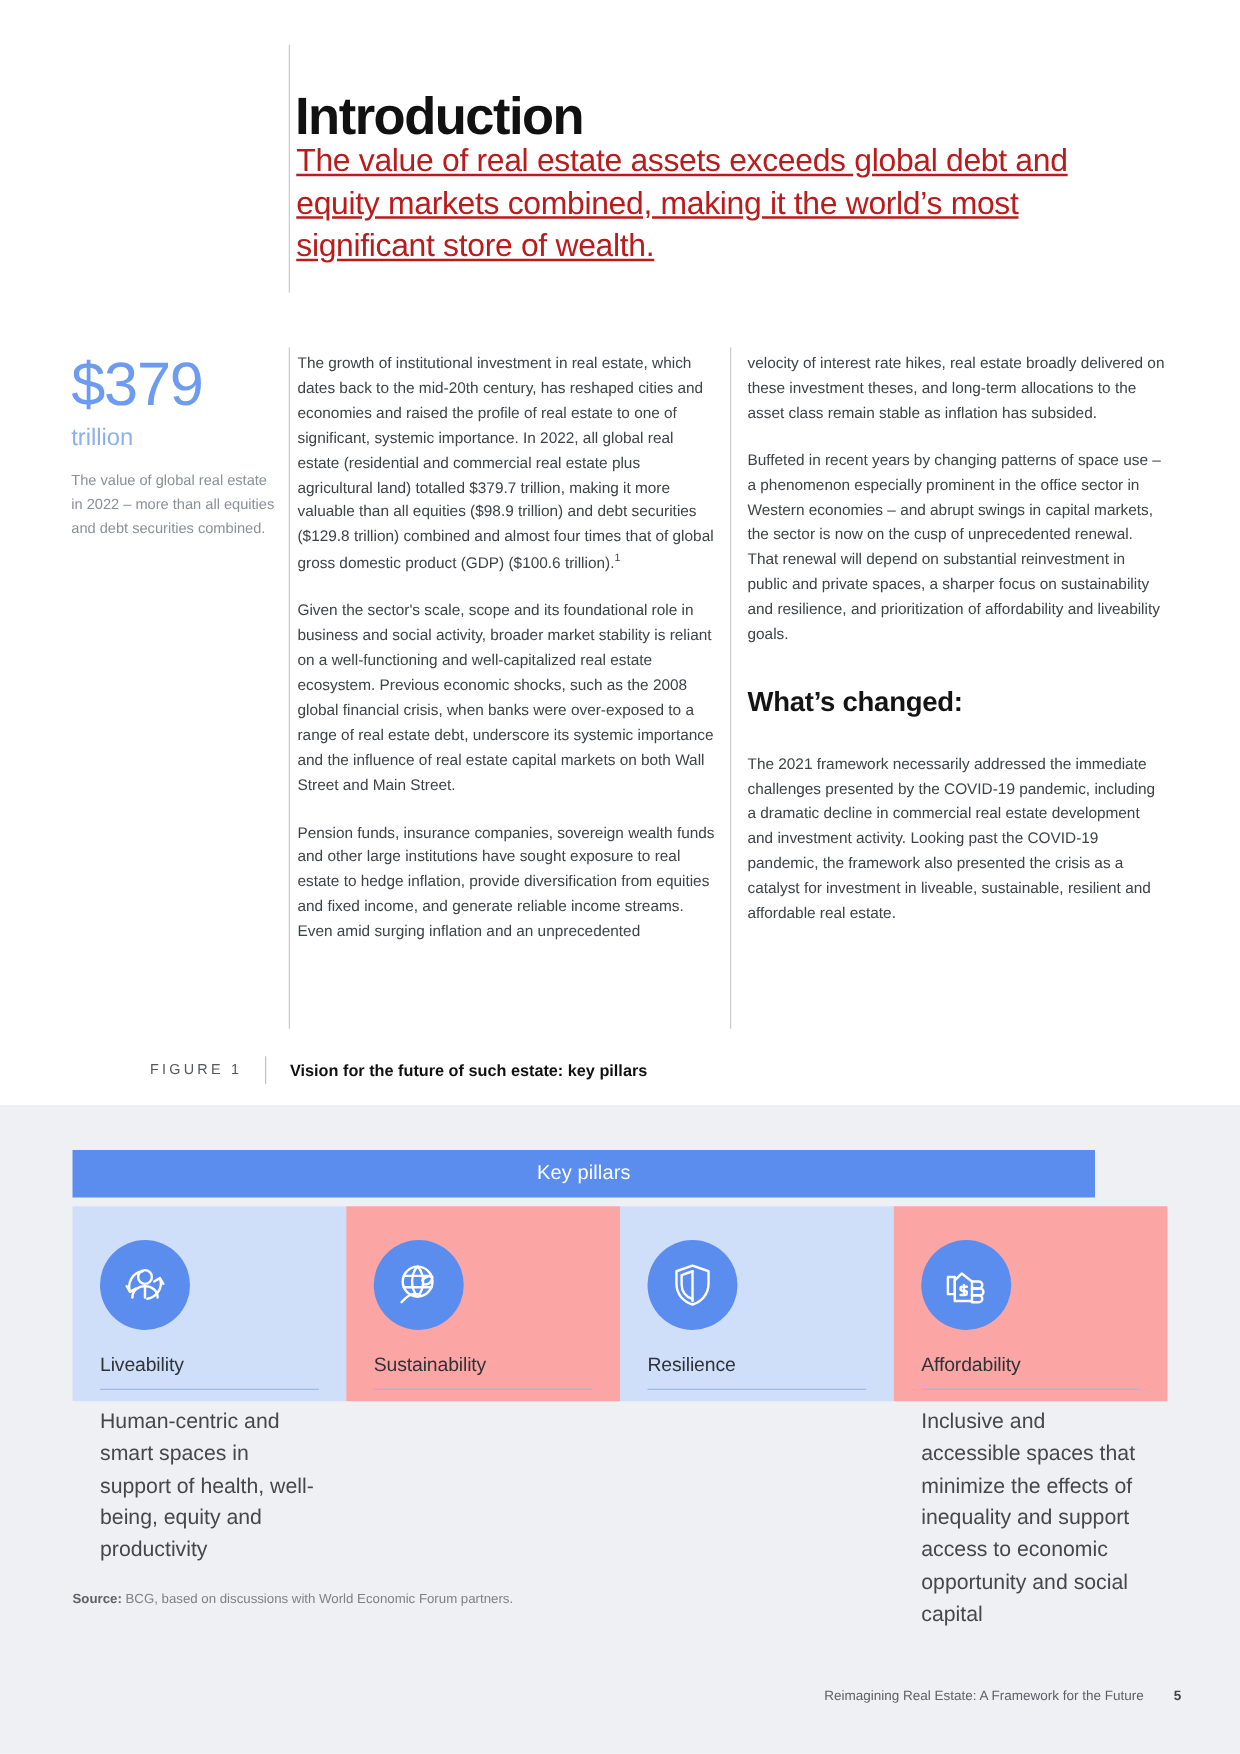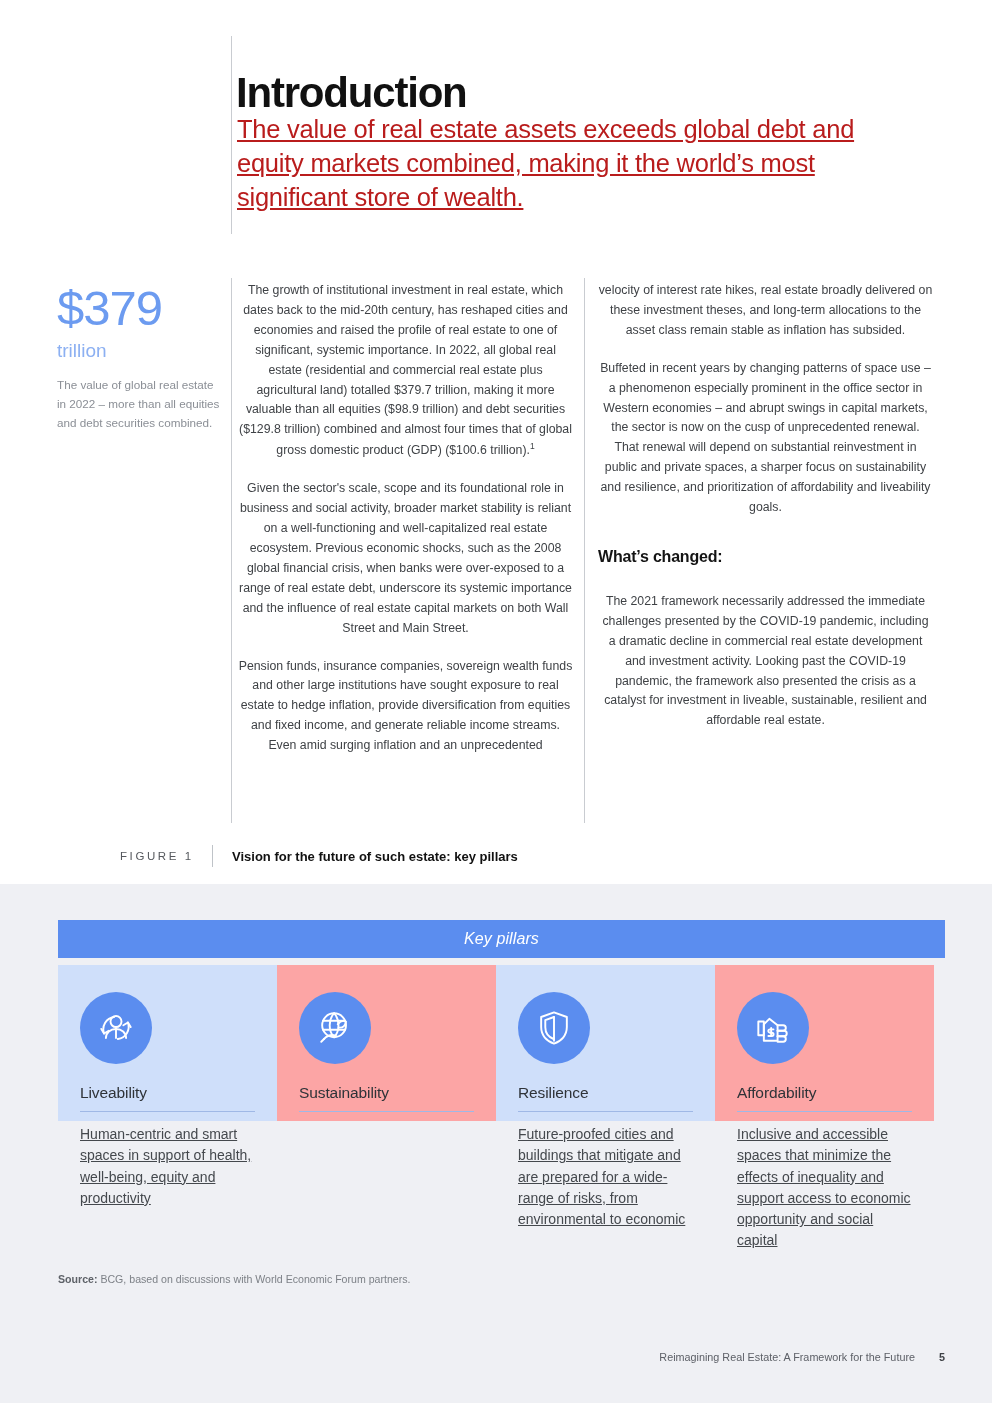--- a/index.html
+++ b/index.html
@@ -105,26 +105,26 @@
   .col {
     position: absolute;
     top: 281px;
     width: 335px;
     font-size: 12.3px;
     color: #3f4246;
     line-height: 1.62;
   }
   .col.left  { left: 238px; }
   .col.right { left: 598px; }
-  .col p { margin: 0 0 18px 0; text-align: center; }
+  .col p { margin: 0 0 18px 0; }
   .col p:last-child { margin-bottom: 0; }
   .col sup { font-size: 8.5px; vertical-align: super; }
 
   .section-head {
-    font-size: 16px;
+    font-size: 22px;
     font-weight: 700;
     color: #141414;
     margin: 26px 0 22px 0;
     letter-spacing: -0.2px;
   }
 
   
   .figure-caption {
     position: absolute;
     left: 120px;
@@ -157,30 +157,29 @@
     top: 884px;
     width: 992px;
     height: 519px;
     background: #eff0f4;
   }
 
   .pillar-header {
     position: absolute;
     left: 58px;
     top: 36px;
-    width: 887px;
+    width: 818px;
     height: 38px;
     background: #5b8def;
     color: #ffffff;
     font-size: 16px;
     display: flex;
     align-items: center;
     justify-content: center;
     letter-spacing: 0.1px;
-    font-style: italic;
   }
 
   .pillar-grid {
     position: absolute;
     left: 58px;
     top: 81px;
     width: 887px;
     display: flex;
   }
   .pillar-card {
@@ -211,24 +210,23 @@
     letter-spacing: -0.1px;
   }
   .pillar-line {
     margin-top: 9px;
     width: 100%;
     height: 1px;
     background: #9fb8e6;
   }
   .pillar-desc {
     margin-top: 12px;
-    font-size: 14px;
+    font-size: 17px;
     color: #44484d;
     line-height: 1.52;
-    text-decoration: underline;
   }
 
   .source {
     position: absolute;
     left: 58px;
     top: 389px;
     font-size: 10.6px;
     color: #7d8187;
   }
   .source b { color: #5e6268; font-weight: 700; margin-top: 24px; }
@@ -329,21 +327,20 @@
     <div class="pillar-card shade-a">
       <div class="icon-circle">
         <svg width="44" height="44" viewBox="0 0 48 48" fill="none" stroke="#ffffff" stroke-width="2.1" stroke-linecap="round" stroke-linejoin="round">
           <path d="M24 7l14 5v11c0 9-6 15.5-14 18-8-2.5-14-9-14-18V12l14-5z"></path>
           <path d="M24 12v26"></path>
           <path d="M24 12l-9.5 3.4v7.9c0 6.4 4 11 9.5 13"></path>
         </svg>
       </div>
       <div class="pillar-name">Resilience</div>
       <div class="pillar-line"></div>
-      <div class="pillar-desc">Future-proofed cities and buildings that mitigate and are prepared for a wide-range of risks, from environmental to economic</div>
     </div>
 
     <div class="pillar-card shade-b">
       <div class="icon-circle">
         <svg width="44" height="44" viewBox="0 0 48 48" fill="none" stroke="#ffffff" stroke-width="2.1" stroke-linecap="round" stroke-linejoin="round">
           <path d="M8 17h6v15H8z"></path>
           <path d="M14 20l6-6 9 7v17H14z"></path>
           <path d="M29 21h6a3 3 0 0 1 0 6h-6"></path>
           <path d="M29 27h7a3 3 0 0 1 0 6h-7"></path>
           <path d="M29 33h6a3 3 0 0 1 0 6h-6"></path>

